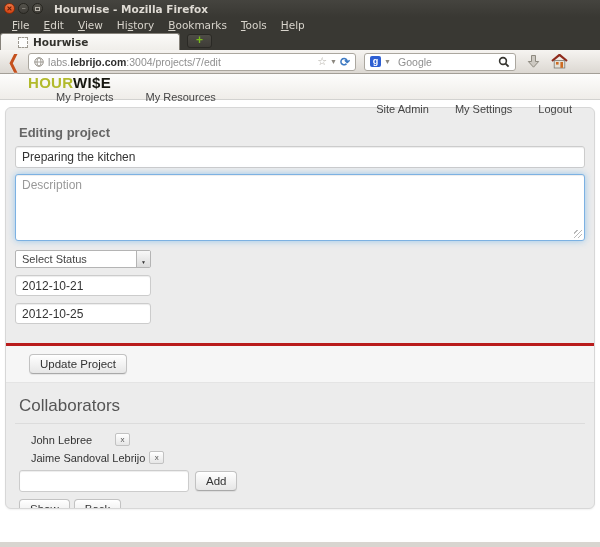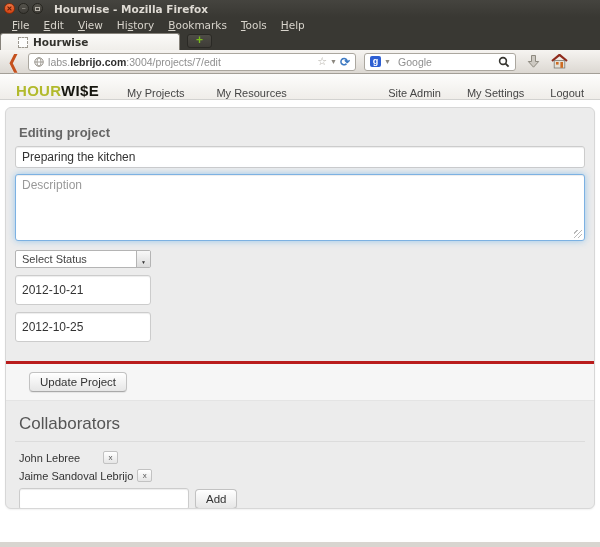--- a/index.html
+++ b/index.html
@@ -36,21 +36,21 @@
   .reload-icon { color:#3d79c2; font-size:12px; font-weight:bold; }
   .searchbar { width:152px; height:18px; background:#fff; border:1px solid #aba79f; border-radius:3px; display:flex; align-items:center; padding:0 5px; margin-left:8px; }
   .g-favicon { width:11px; height:11px; background:#2d5fd3; border-radius:2px; color:#fff; font-size:9px; font-weight:bold; line-height:11px; text-align:center; flex:0 0 auto; }
   .search-input { border:none; outline:none; width:86px; font-size:10.5px; color:#555; margin-left:4px; background:transparent; }
   .search-input::placeholder { color:#8f8f8f; }
   .mag-icon { margin-left:auto; display:flex; }
   .dl-icon { margin-left:10px; display:flex; }
   .home-icon { margin-left:10px; display:flex; }
 
   
-  .site-header { height:26px; background:linear-gradient(#fdfdfc,#efede9); border-bottom:1px solid #d2d2d0; display:flex; align-items:flex-end; padding:0 16px; }
+  .site-header { height:26px; background:linear-gradient(#fdfdfc,#efede9); border-bottom:1px solid #d2d2d0; display:flex; align-items:flex-start; padding:0 28px;flex-direction:column; }
   .logo { font-size:15px; font-weight:bold; letter-spacing:.3px; white-space:nowrap; }
   .logo-hour { color:#b2ba2c; }
   .logo-wise { color:#16160f; }
   .nav-left { display:flex; margin-left:28px; }
   .nav-left .nav-link { margin-right:32px; }
   .nav-right { display:flex; margin-left:auto; }
   .nav-right .nav-link { margin-left:26px; }
   .nav-link { font-size:11px; color:#454545; text-decoration:none; cursor:pointer; }
 
   
@@ -61,30 +61,30 @@
   .text-input { display:block; width:100%; height:22px; background:#fff; border:1px solid #ccc; border-radius:3px; padding:0 6px; font-size:12px; color:#333; box-shadow:inset 0 1px 1px rgba(0,0,0,.075); font-family:"Liberation Sans", sans-serif; outline:none; }
   .name-input { margin-top:6px; }
   .desc-textarea { display:block; width:100%; height:67px; margin-top:6px; background:#fff; border:1px solid #7cb1e2; border-radius:3px; padding:3px 6px; font-size:12px; color:#333; resize:none; outline:none; box-shadow:inset 0 1px 1px rgba(0,0,0,.075), 0 0 7px rgba(82,168,236,.55); font-family:"Liberation Sans", sans-serif; }
   .desc-textarea::placeholder { color:#999; }
   .textarea-wrap { position:relative; }
   .resize-grip { position:absolute; right:3px; bottom:3px; width:8px; height:8px; background:repeating-linear-gradient(135deg, transparent 0 2px, #b9b9b9 2px 3px); pointer-events:none; }
 
   .status-select { width:136px; height:18px; margin:9px 0 0 0; background:#fff; border:1px solid #b4b4b4; border-radius:2px; display:flex; align-items:center; font-size:11px; color:#444; padding-left:6px; }
   .select-arrow-btn { margin-left:auto; width:14px; height:16px; border-left:1px solid #b4b4b4; background:linear-gradient(#f8f8f8,#dcdcdc); display:flex; align-items:flex-end; justify-content:center; font-size:5px; color:#333; padding-bottom:2px; }
 
-  .date-input { width:136px; height:30px; margin-top:7px; }
+  .date-input { width:136px; height:21px; margin-top:7px; }
 
   .form-actions { margin:19px -9px 0; background:#f6f6f6; border-top:3px solid #b91c1c; border-bottom:1px solid #e4e4e4; padding:8px 0 8px 23px; }
   .btn { display:inline-block; background:linear-gradient(#ffffff,#e6e6e6); border:1px solid #c2c2c2; border-bottom-color:#a9a9a9; border-radius:4px; padding:3px 10px; font-size:11.5px; color:#333; box-shadow:inset 0 1px 0 rgba(255,255,255,.7), 0 1px 1px rgba(0,0,0,.07); cursor:pointer; font-family:"Liberation Sans", sans-serif; }
 
   .collab-heading { margin:13px 4px 0; font-size:17px; font-weight:normal; color:#555; }
   .collab-hr { margin:7px 0 0; border:none; border-top:1px solid #dcdcdc; }
 
   .collab-list { margin-top:8px; }
-  .collab-row { display:flex; align-items:center; margin:3px 4px 0; height:15px; }
+  .collab-row { display:flex; align-items:center; margin:3px 16px 0; height:15px; }
   .collab-name { font-size:11px; color:#333; min-width:84px; padding-right:4px; white-space:nowrap; }
   .x-btn { width:15px; height:13px; font-size:8px; line-height:10px; padding:0; text-align:center; background:linear-gradient(#ffffff,#e6e6e6); border:1px solid #c2c2c2; border-radius:2px; color:#555; cursor:pointer; }
 
   .add-row { display:flex; align-items:center; margin:5px 4px 0; }
   .add-input { width:170px; }
   .add-btn { margin-left:6px; }
 
   .footer-btns { display:flex; margin:7px 4px 0; }
   .footer-btns .btn { margin-right:4px;text-align:center; }
 

